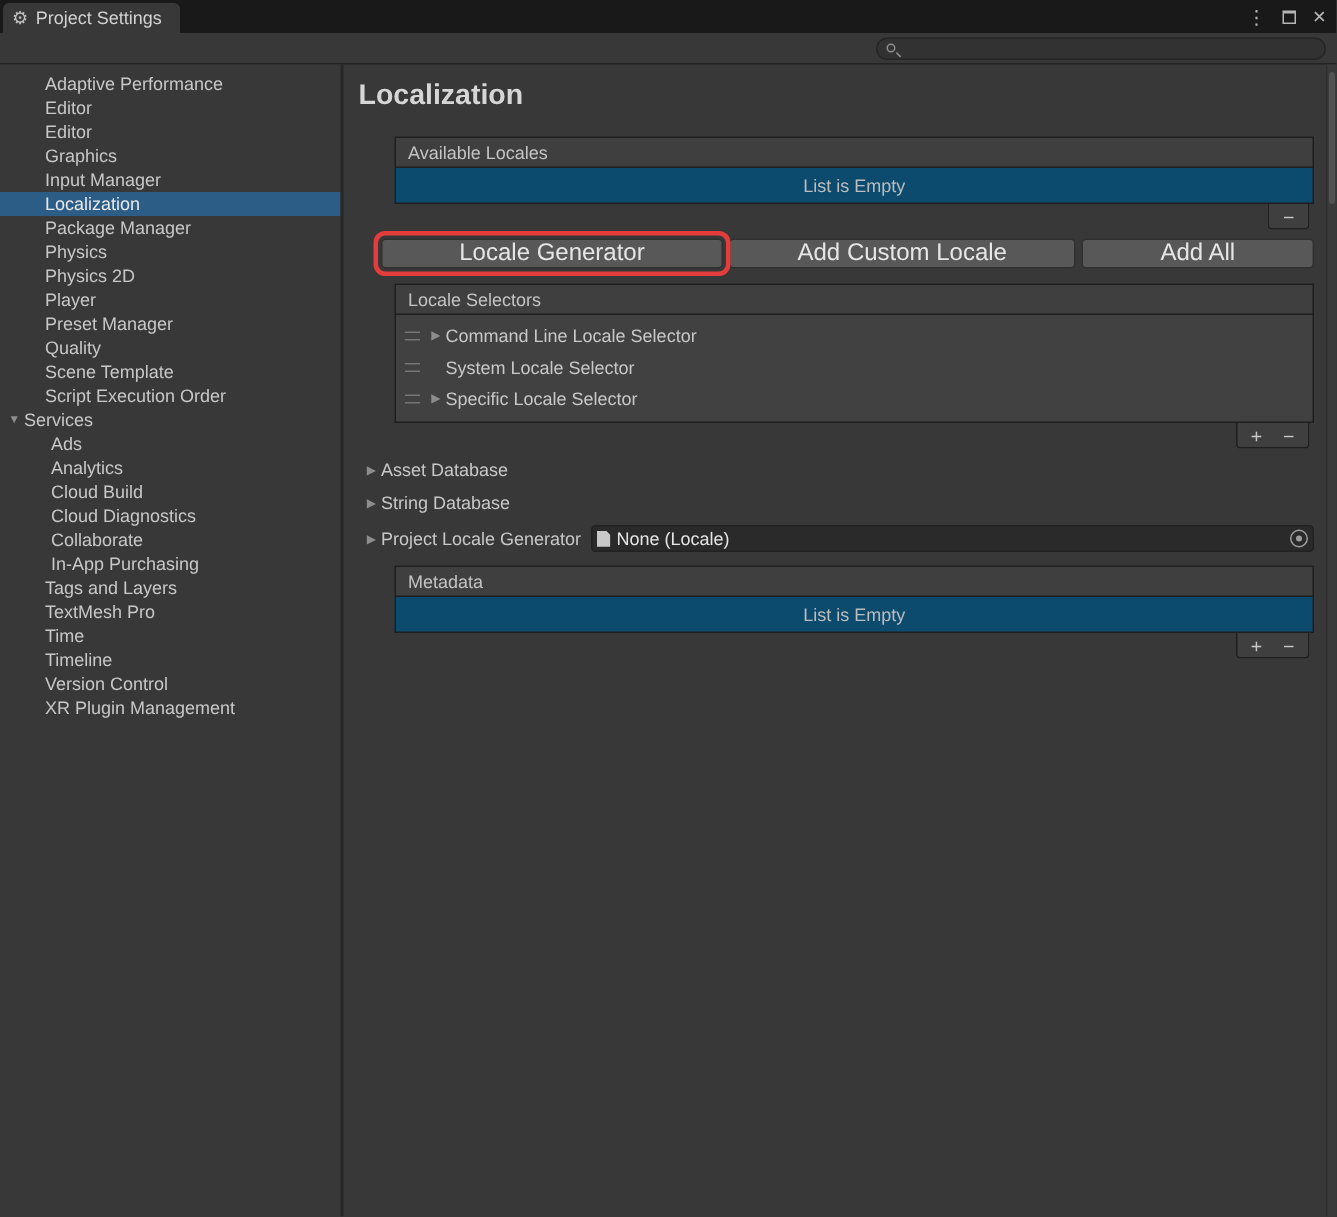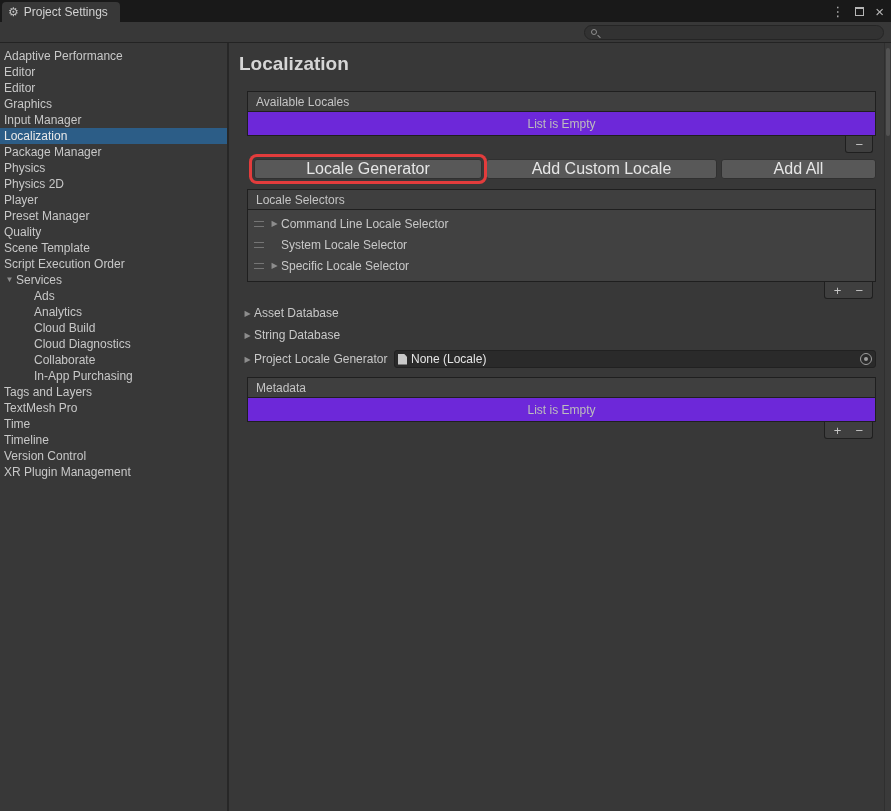--- a/index.html
+++ b/index.html
@@ -50,39 +50,39 @@
     color: #d0d0d0; font-family: "Liberation Sans", sans-serif; font-size: 11px;
   }
 
   
   .app-body { display: flex; height: 768px; }
   .sidebar {
     width: 229px; flex: 0 0 229px; background: #383838;
     border-right: 2px solid #272727; padding-top: 5px; overflow: hidden;
   }
   .side-item {
-    height: 16px; line-height: 16px; padding-left: 4px;
+    height: 16px; line-height: 16px; padding-left: 30px;
     white-space: nowrap; color: #c8c8c8; cursor: default;
   }
   .side-item.sub { padding-left: 34px; }
   .side-item.selected { background: #2c5d87; color: #e9e9e9; }
   .side-item.fold-item { padding-left: 3px; display: flex; align-items: center; }
   .tri { width: 13px; flex: 0 0 13px; font-size: 8px; color: #8d8d8d; text-align: center; display: inline-block; }
 
   .content { flex: 1; padding: 6px 8px 0 10px; min-width: 0; }
   .page-title { font-size: 19px; font-weight: bold; color: #d6d6d6; margin: 4px 0 16px 0; }
 
   
-  .list-box { margin-left: 8px; }
+  .list-box { margin-left: 24px; }
   .box-hdr {
     height: 21px; background: #3f3f3f; border: 1px solid #1f1f1f;
     display: flex; align-items: center; padding-left: 8px; color: #c4c4c4;
   }
   .box-empty {
-    height: 24px; background: #6d28d9; border: 1px solid #1f1f1f; border-top: none;
+    height: 24px; background: #0c4a6e; border: 1px solid #1f1f1f; border-top: none;
     display: flex; align-items: center; justify-content: center; color: #bdbdbd;
   }
   .list-foot { display: flex; justify-content: flex-end; }
   .foot-btns {
     height: 17px; background: #3f3f3f; border: 1px solid #1f1f1f; border-top: none;
     border-radius: 0 0 3px 3px; margin-right: 3px;
     display: flex; align-items: center; gap: 14px; padding: 0 9px;
     color: #c8c8c8;
   }
   .fbtn { font-size: 13px; line-height: 1; cursor: default; }

